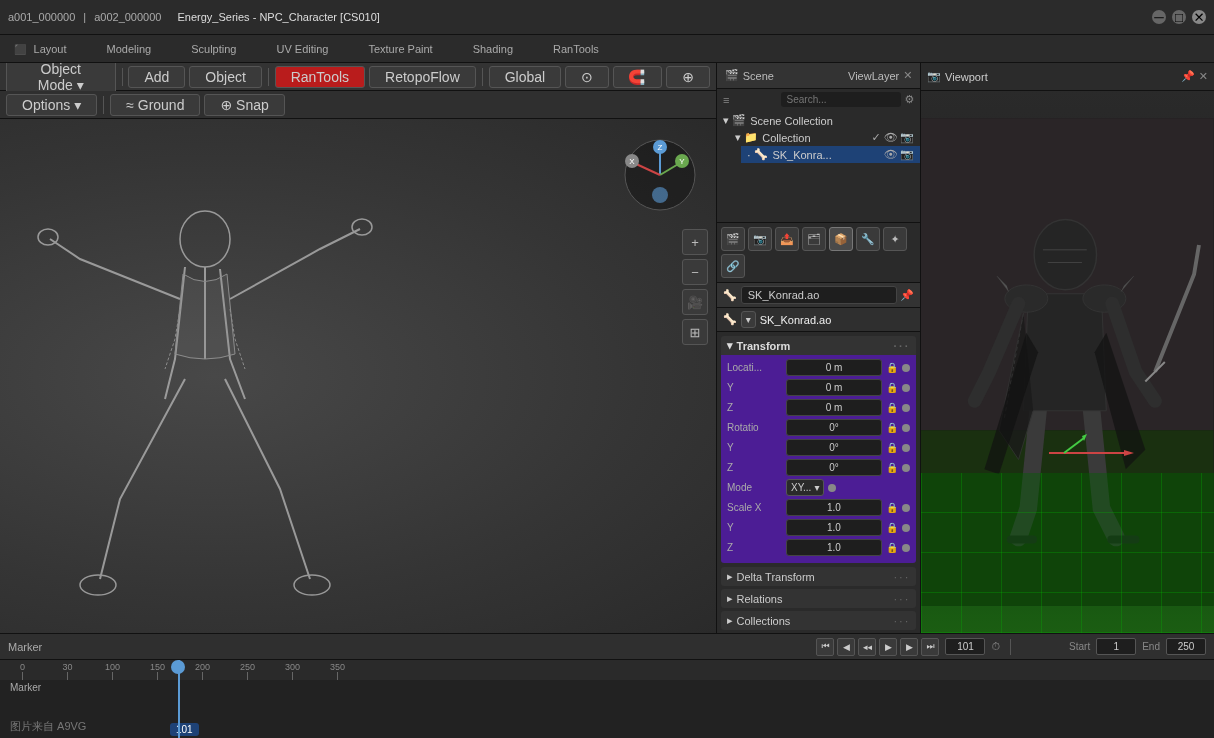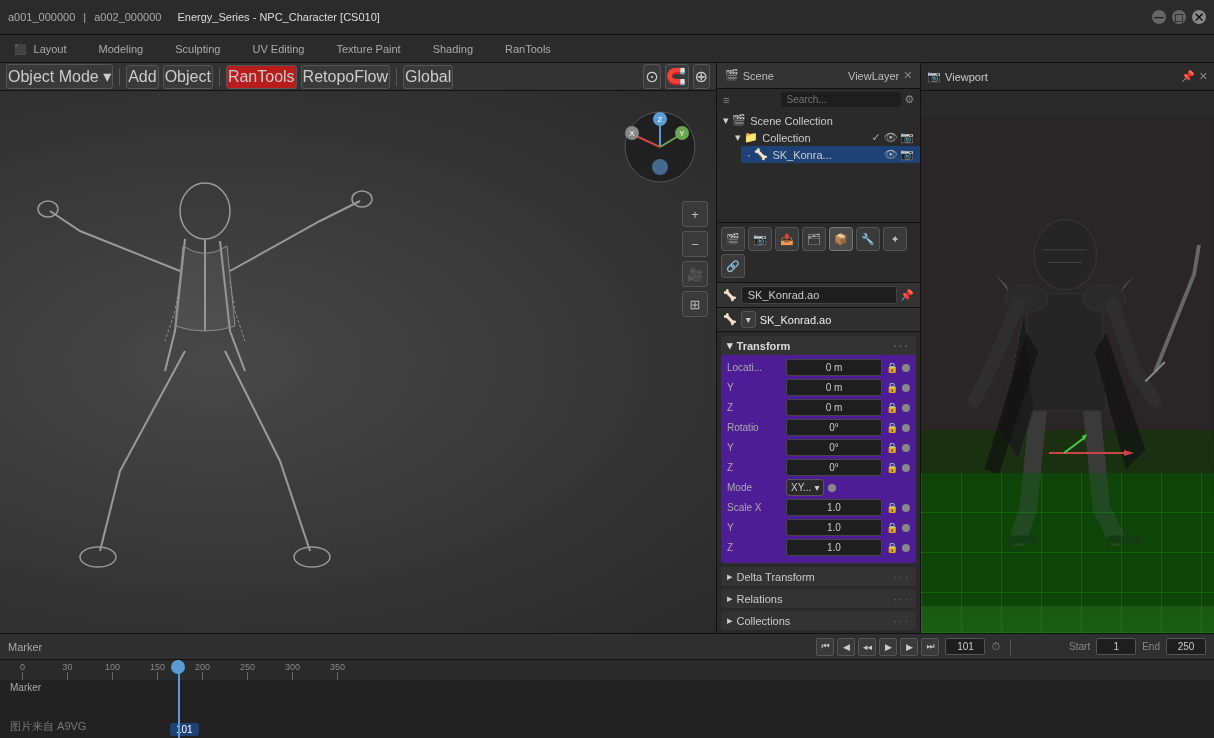--- a/index.html
+++ b/index.html
@@ -32,21 +32,21 @@
     .title-btn-max { background: #666; }
     .title-btn-close { background: #888; }
 
     
     .workspace-tabs {
       background: #2b2b2b;
       height: 28px;
       display: flex;
       align-items: center;
       padding: 0 4px;
-      gap: 12px;
+      gap: 20px;
       border-bottom: 1px solid #111;
     }
     .ws-tab {
       padding: 4px 10px;
       border-radius: 3px 3px 0 0;
       cursor: pointer;
       font-size: 11px;
       color: #aaa;
       background: transparent;
     }
@@ -75,23 +75,23 @@
       display: flex;
       align-items: center;
       padding: 0 6px;
       gap: 4px;
       border-bottom: 1px solid #111;
     }
     .vp-btn {
       background: #3a3a3a;
       border: 1px solid #555;
       color: #ccc;
-      padding: 2px 1px;
+      padding: 2px 15px;
       border-radius: 3px;
-      font-size: 16px;
+      font-size: 14px;
       cursor: pointer;
     }
     .vp-btn.active { background: #b91c1c; }
     .vp-separator { width: 1px; height: 18px; background: #555; margin: 0 2px; }
     .vp-header-right { margin-left: auto; display: flex; gap: 4px; align-items: center; }
 
     
     .viewport-content {
       flex: 1;
       position: relative;
@@ -566,20 +566,26 @@
       <button class="vp-btn">RetopoFlow</button>
       <div class="vp-separator"></div>
       <button class="vp-btn">Global</button>
       <div class="vp-header-right">
         <button class="vp-btn">⊙</button>
         <button class="vp-btn">🧲</button>
         <button class="vp-btn">⊕</button>
       </div>
     </div>
 
+    <div class="viewport-toolbar2">
+      <button class="vp-btn">Options ▾</button>
+      <div class="vp-separator"></div>
+      <button class="vp-btn">≈ Ground</button>
+      <button class="vp-btn">⊕ Snap</button>
+    </div>
 
     <div class="viewport-content">
       <div class="mesh-bg"></div>
 
       <div class="character-sketch">
         <svg width="370" height="460" viewBox="0 0 370 460" xmlns="http://www.w3.org/2000/svg">
 
           <ellipse cx="185" cy="60" rx="25" ry="28" fill="none" stroke="#aaa" stroke-width="1.5"></ellipse>
 
           <path d="M165 88 L155 180 L145 220" fill="none" stroke="#aaa" stroke-width="2"></path>

